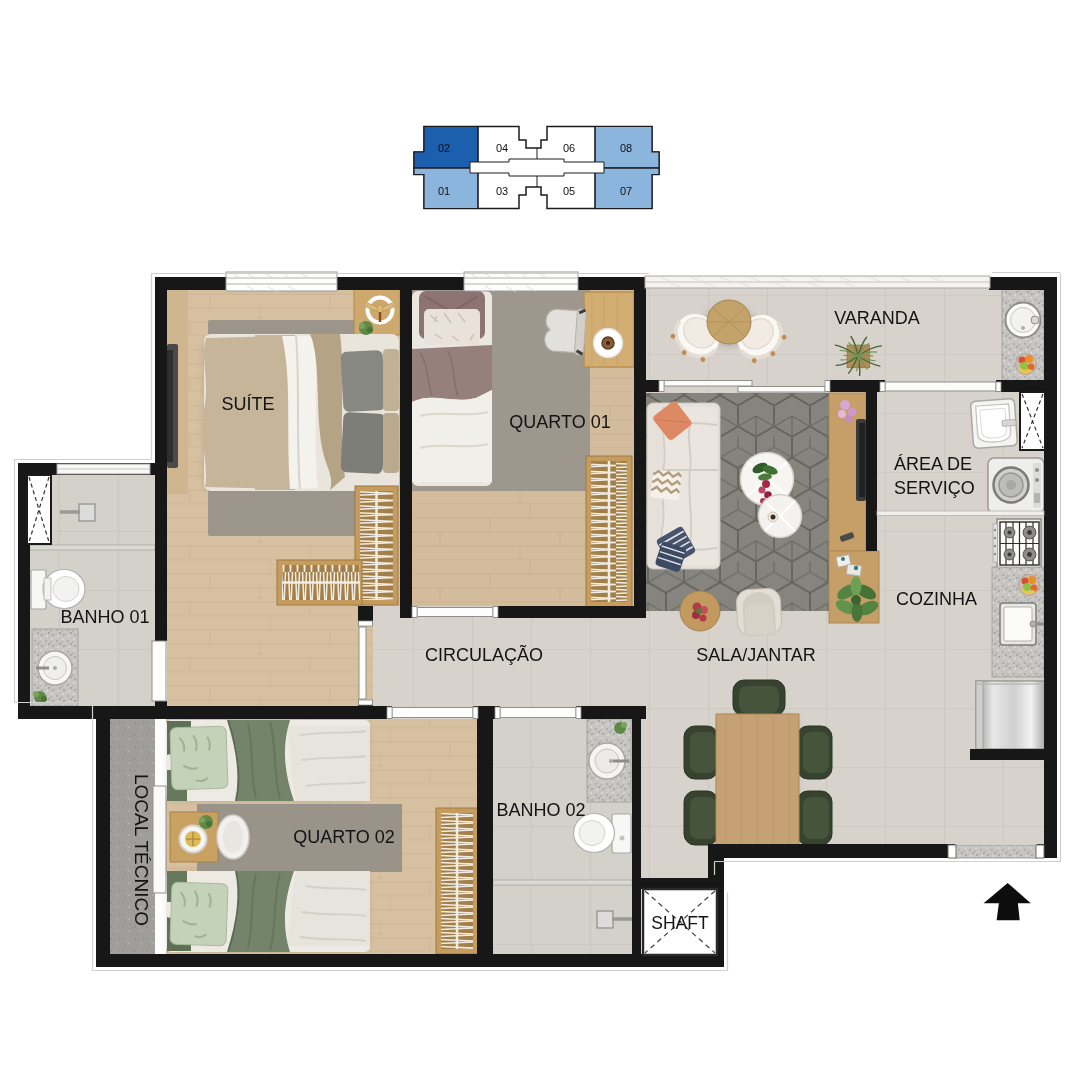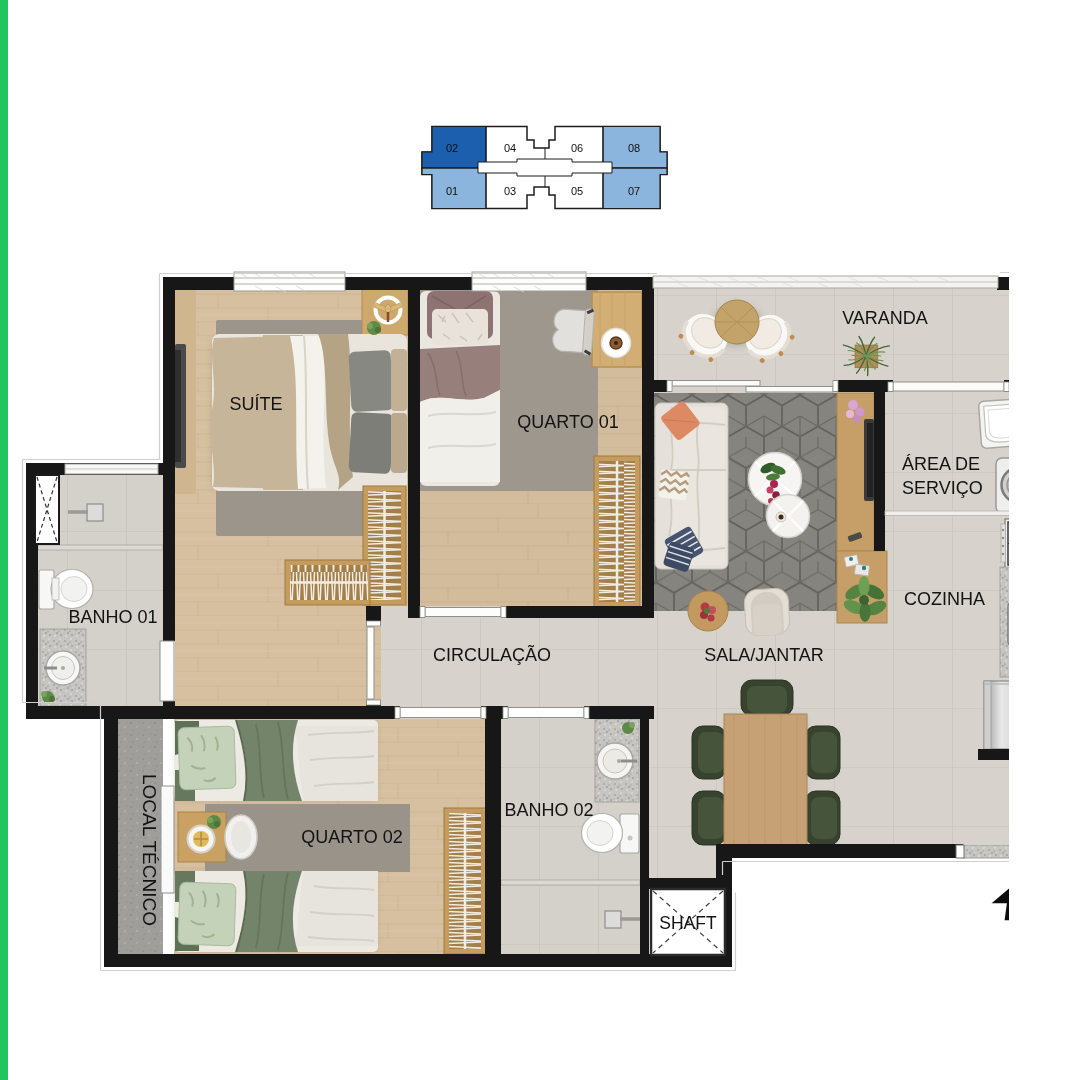--- a/index.html
+++ b/index.html
@@ -1,17 +1,17 @@
 <!DOCTYPE html>
 <html><head>
 <meta charset="utf-8">
 <style>
   html,body{margin:0;padding:0;background:#fff;}
-  #page{width:1001px;height:1080px;position:relative;background:#22c55e;overflow:hidden;
-        font-family:"Liberation Sans", sans-serif;padding-left:8px;}
+  #page{width:1080px;height:1080px;position:relative;background:#22c55e;overflow:hidden;
+        font-family:"Liberation Sans", sans-serif;}
   svg{display:block;}
   text{font-family:"Liberation Sans", sans-serif;}
 </style>
 </head>
 <body>
 <div id="page">
 <svg width="1080" height="1080" viewBox="0 0 1080 1080">
 <defs>
 
   <pattern id="tile" width="59" height="59" patternUnits="userSpaceOnUse">

